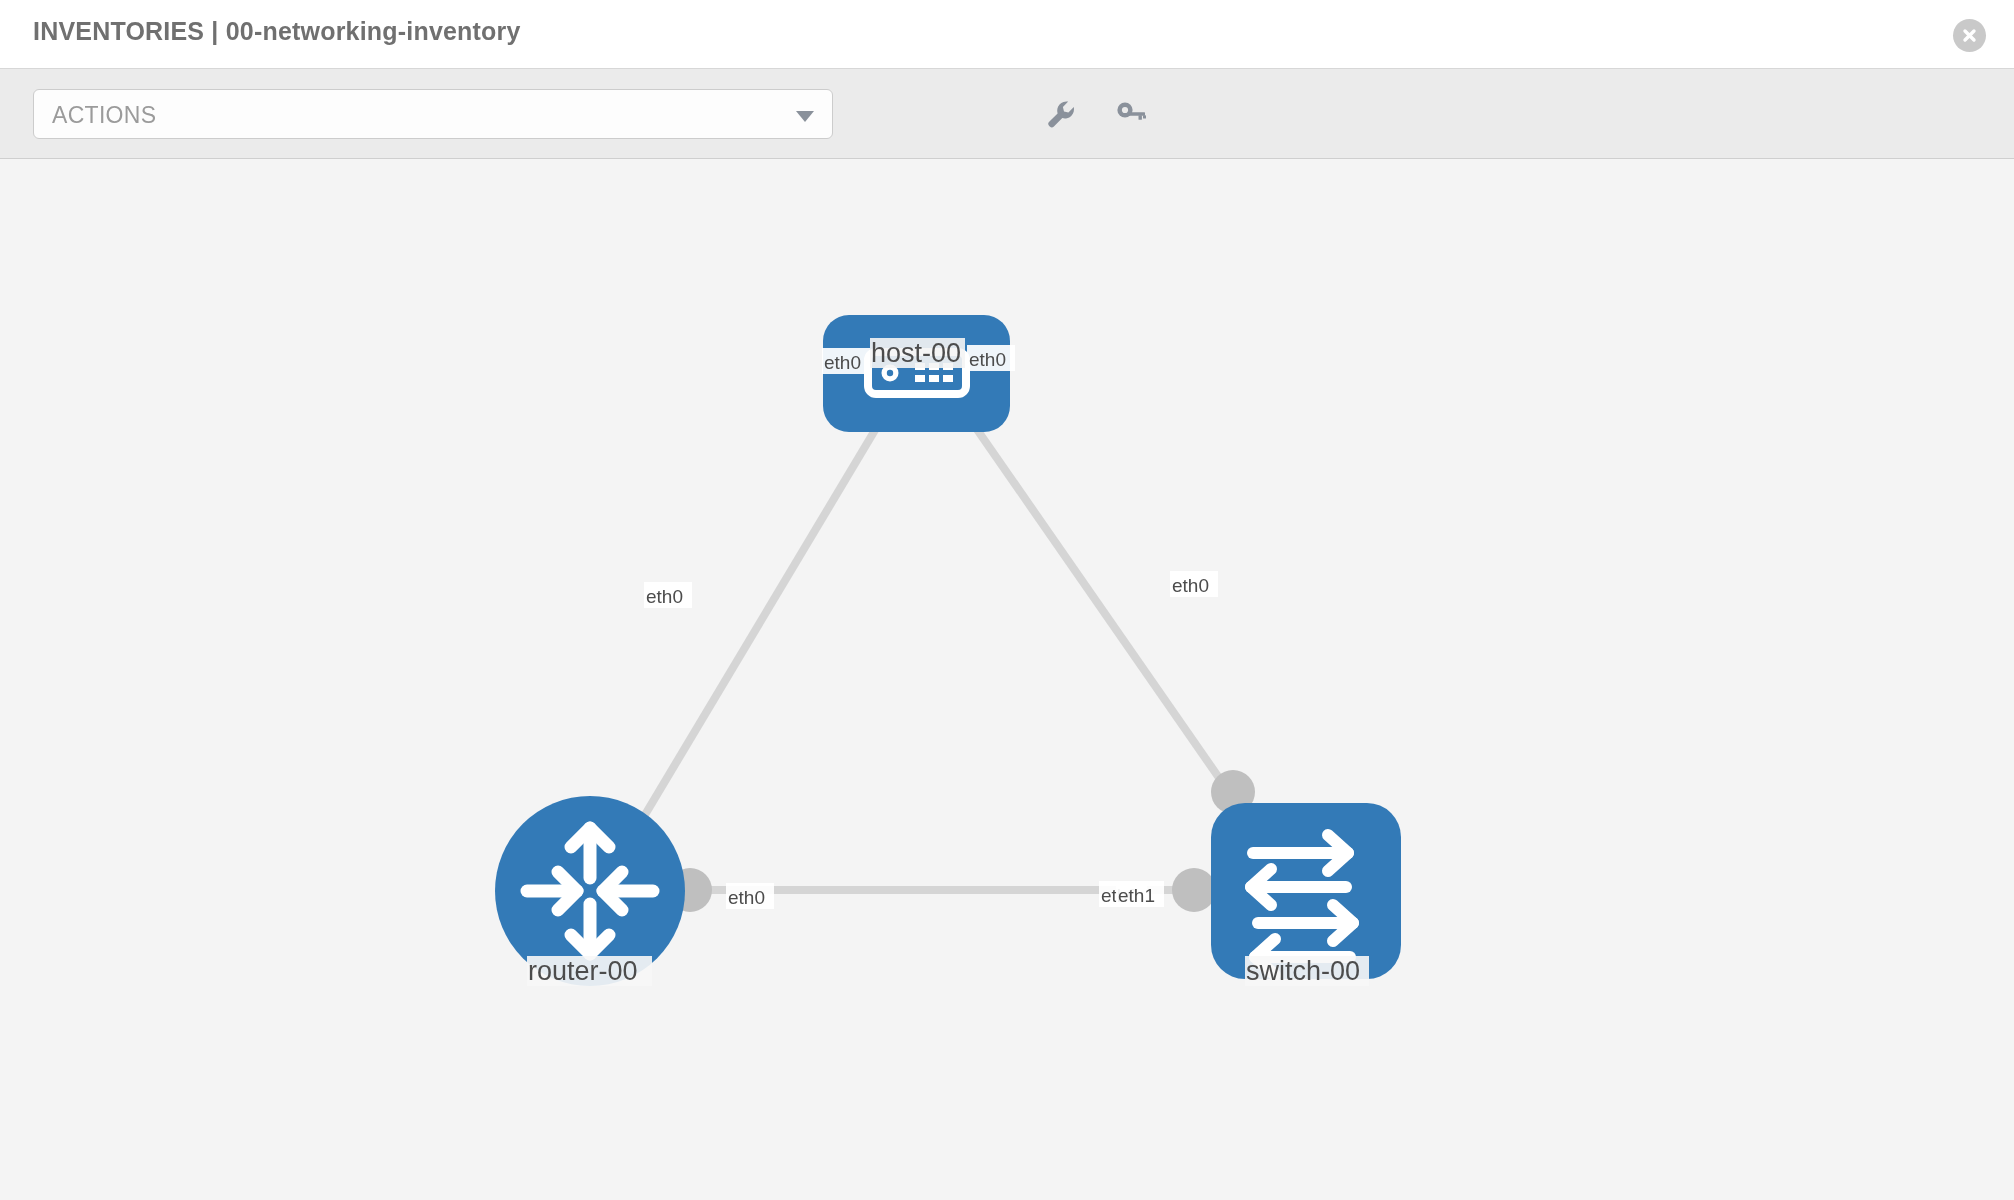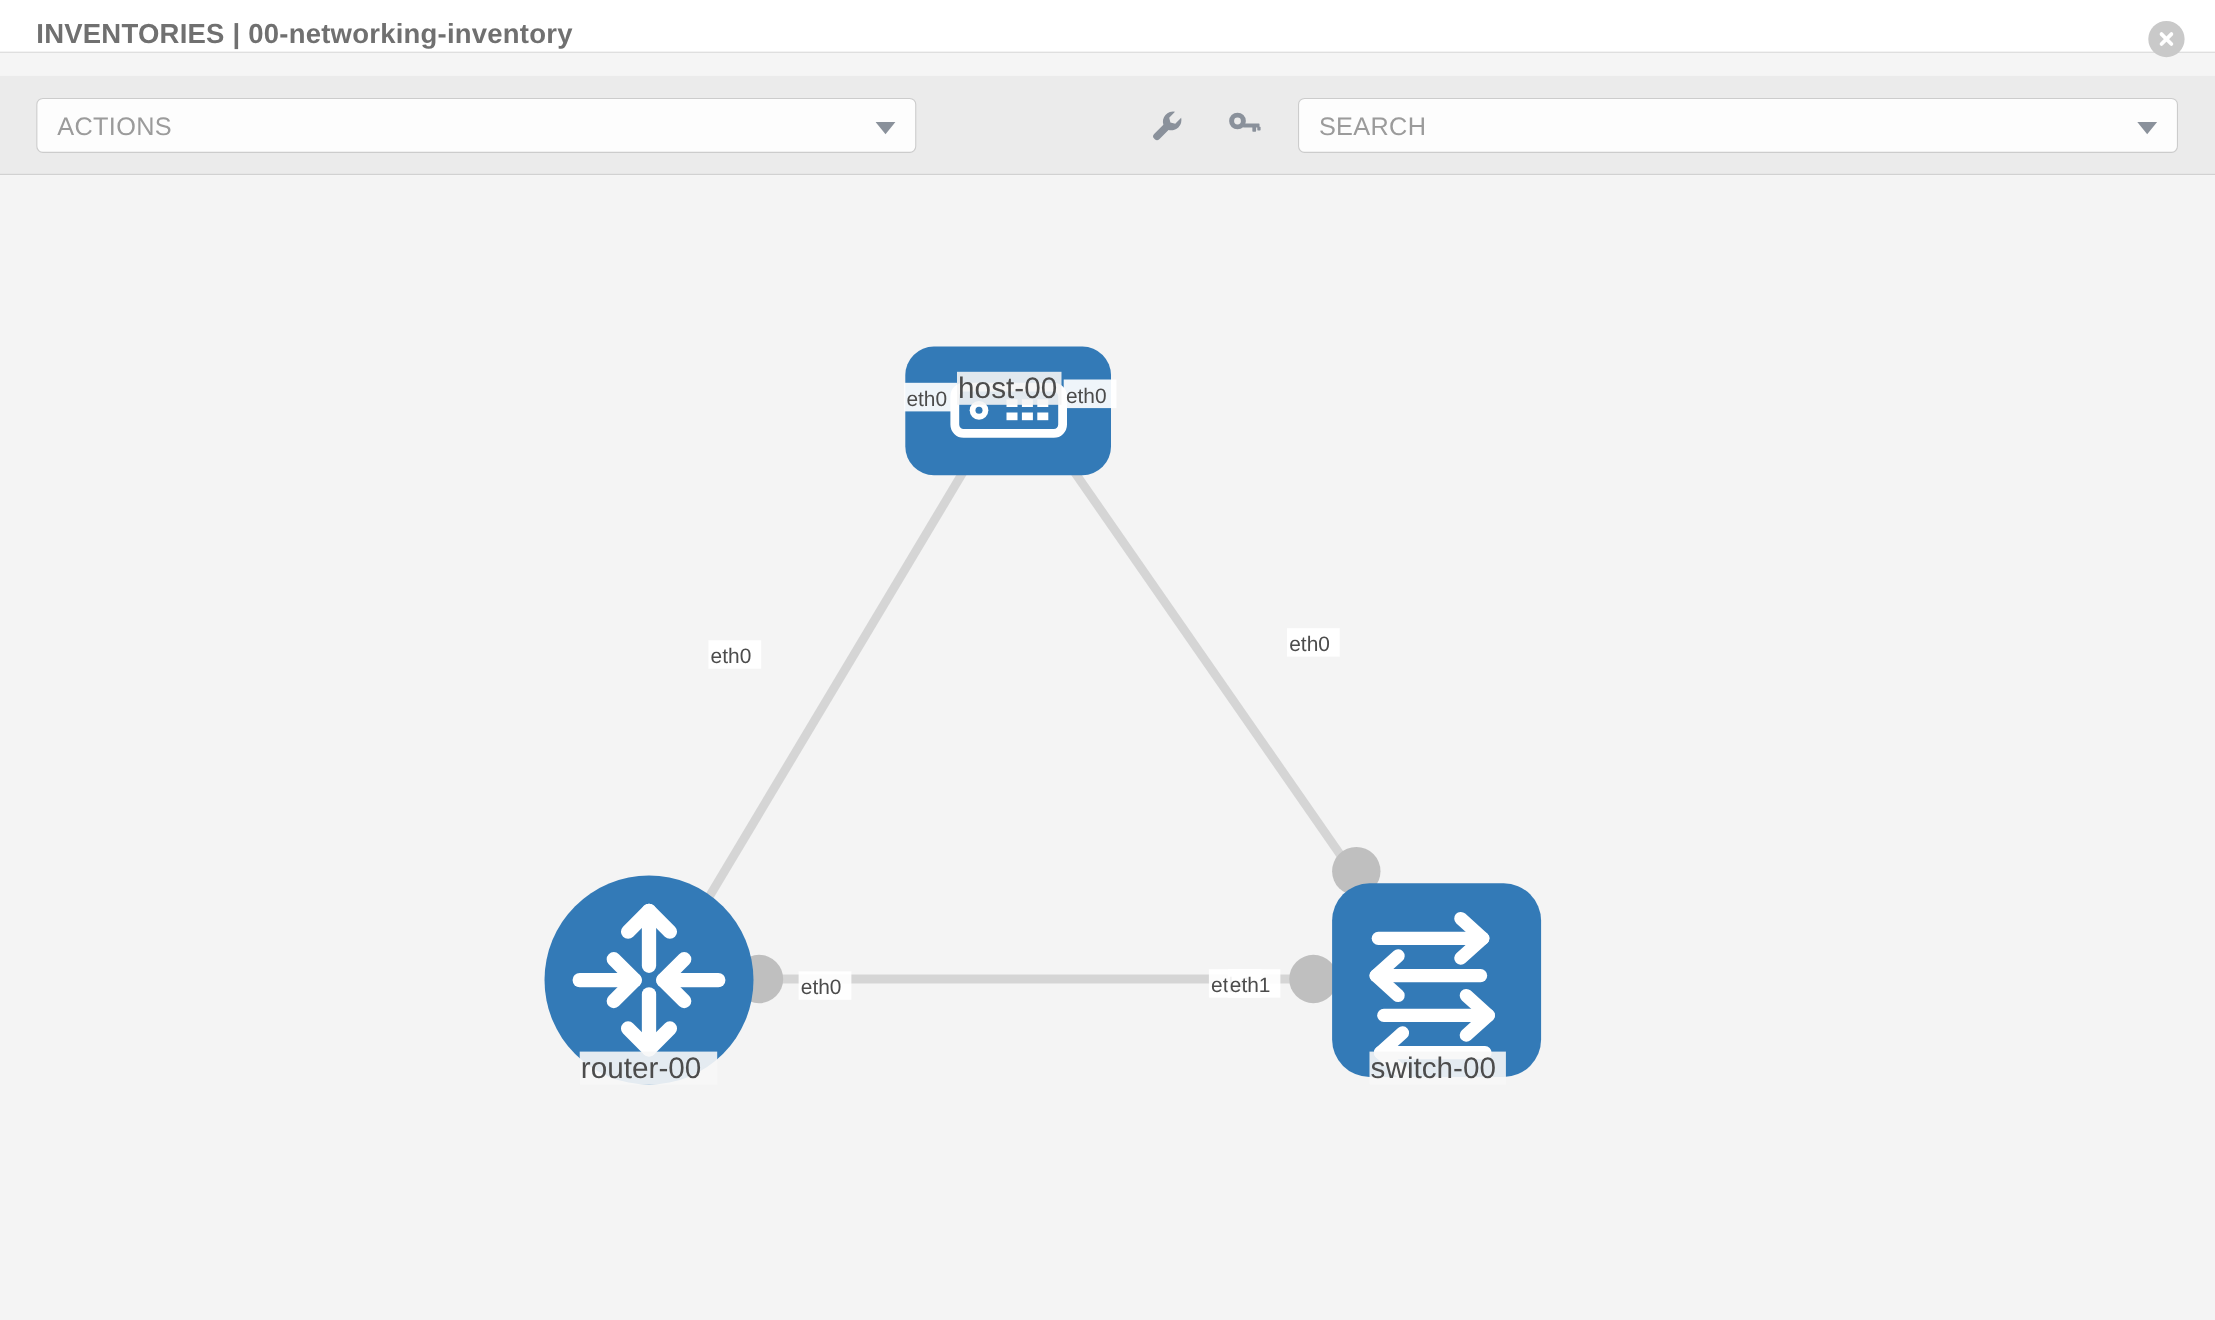--- a/index.html
+++ b/index.html
@@ -15,21 +15,21 @@
     width: 2014px;
     height: 1200px;
     background: #f5f5f5;
   }
 
   
   .header {
     position: absolute;
     top: 0; left: 0;
     width: 2014px;
-    height: 48px;
+    height: 69px;
     background: #ffffff;
     border-bottom: 1px solid #d7d7d7;
   }
   .header-title {
     position: absolute;
     left: 33px;
     top: 17px;
     font-size: 25px;
     font-weight: bold;
     color: #707070;
@@ -229,24 +229,20 @@
         <g fill="#8a919b">
           <circle cx="11" cy="13" r="7.6"></circle>
           <circle cx="11" cy="13" r="3.1" fill="#ebebeb"></circle>
           <rect x="16" y="15.2" width="15" height="3.6" rx="0.6"></rect>
           <rect x="24.5" y="18.2" width="3.4" height="4.6" rx="0.6"></rect>
           <rect x="29" y="18.2" width="3" height="3.4" rx="0.6"></rect>
         </g>
       </svg>
     </div>
 
-    <div class="search-select">
-      <span class="sel-label">SEARCH</span>
-      <span class="caret"></span>
-    </div>
   </div>
 
   <div class="canvas">
     <svg width="2014" height="1040" viewBox="0 0 2014 1040">
 
       <g>
         <line x1="890" y1="245" x2="600" y2="730" stroke="#d5d5d5" stroke-width="8"></line>
         <line x1="960" y1="245" x2="1290" y2="720" stroke="#d5d5d5" stroke-width="8"></line>
         <line x1="650" y1="730" x2="1245" y2="730" stroke="#d5d5d5" stroke-width="8"></line>
       </g>

